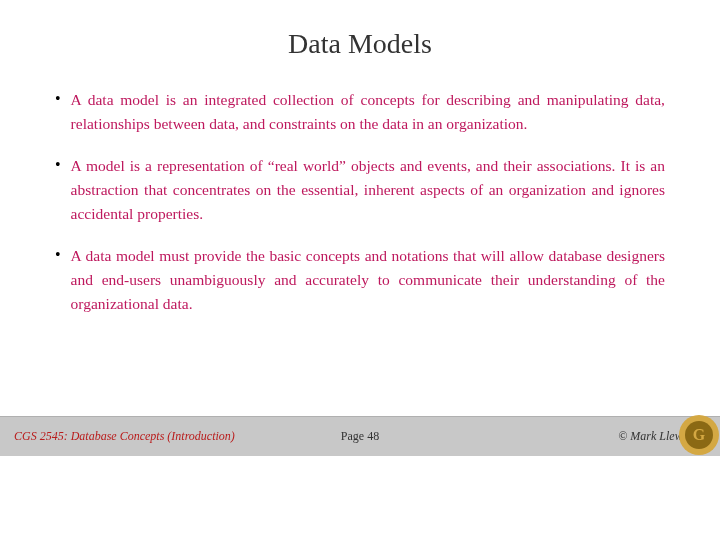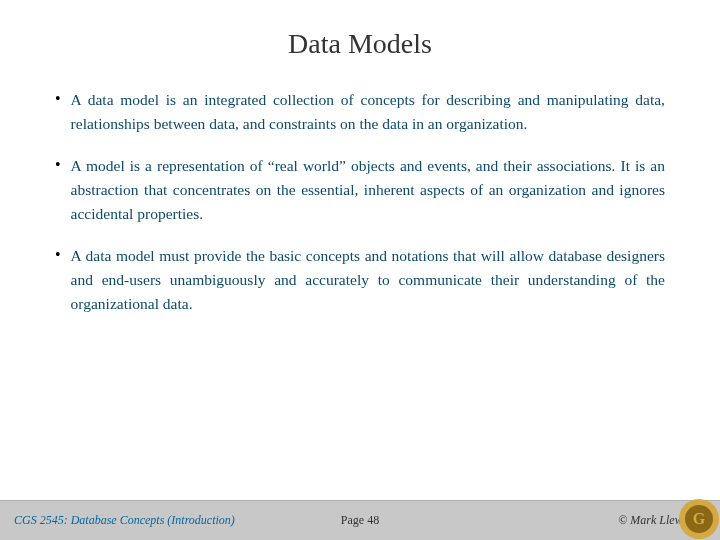--- a/index.html
+++ b/index.html
@@ -11,21 +11,21 @@
     body {
       width: 720px;
       height: 540px;
       background: #ffffff;
       font-family: 'Times New Roman', Times, serif;
       overflow: hidden;
     }
 
     .slide-container {
       width: 720px;
-      height: 540px;
+      height: 456px;
       background: #ffffff;
       display: flex;
       flex-direction: column;
       position: relative;
     }
 
     .slide-title {
       text-align: center;
       font-size: 28px;
       font-weight: normal;
@@ -53,40 +53,40 @@
       font-size: 16px;
       margin-right: 10px;
       margin-top: 2px;
       flex-shrink: 0;
       color: #000000;
     }
 
     .bullet-text {
       font-size: 15.5px;
       line-height: 1.55;
-      color: #0c4a6e;
+      color: #be185d;
       text-align: justify;
       font-family: 'Times New Roman', Times, serif;
     }
 
     .slide-footer {
       height: 40px;
       background: #c8c8c8;
       display: flex;
       align-items: center;
       justify-content: space-between;
       padding: 0 14px;
       border-top: 1px solid #b0b0b0;
       position: relative;
     }
 
     .footer-left {
       font-size: 12px;
       font-style: italic;
-      color: #0369a1;
+      color: #b91c1c;
       font-family: 'Times New Roman', Times, serif;
     }
 
     .footer-center {
       font-size: 12px;
       color: #333333;
       font-family: 'Times New Roman', Times, serif;
       position: absolute;
       left: 50%;
       transform: translateX(-50%);

